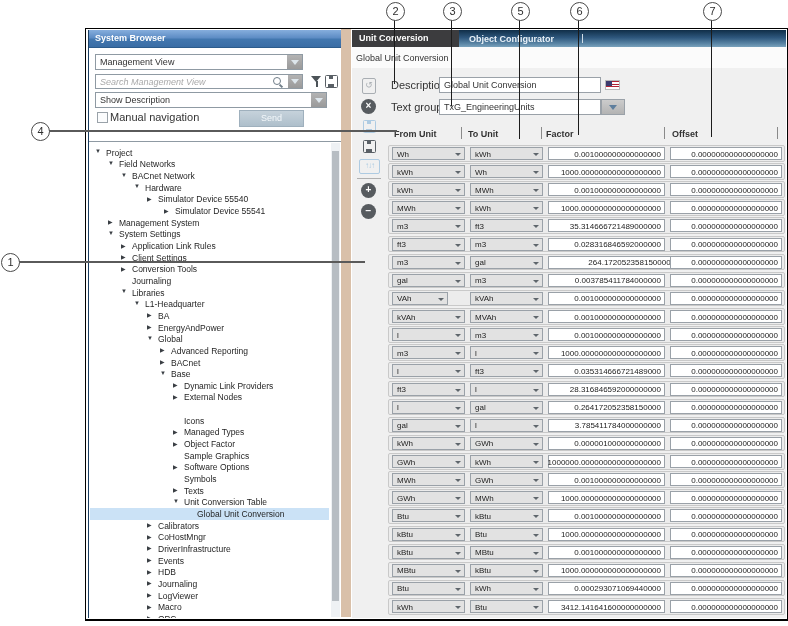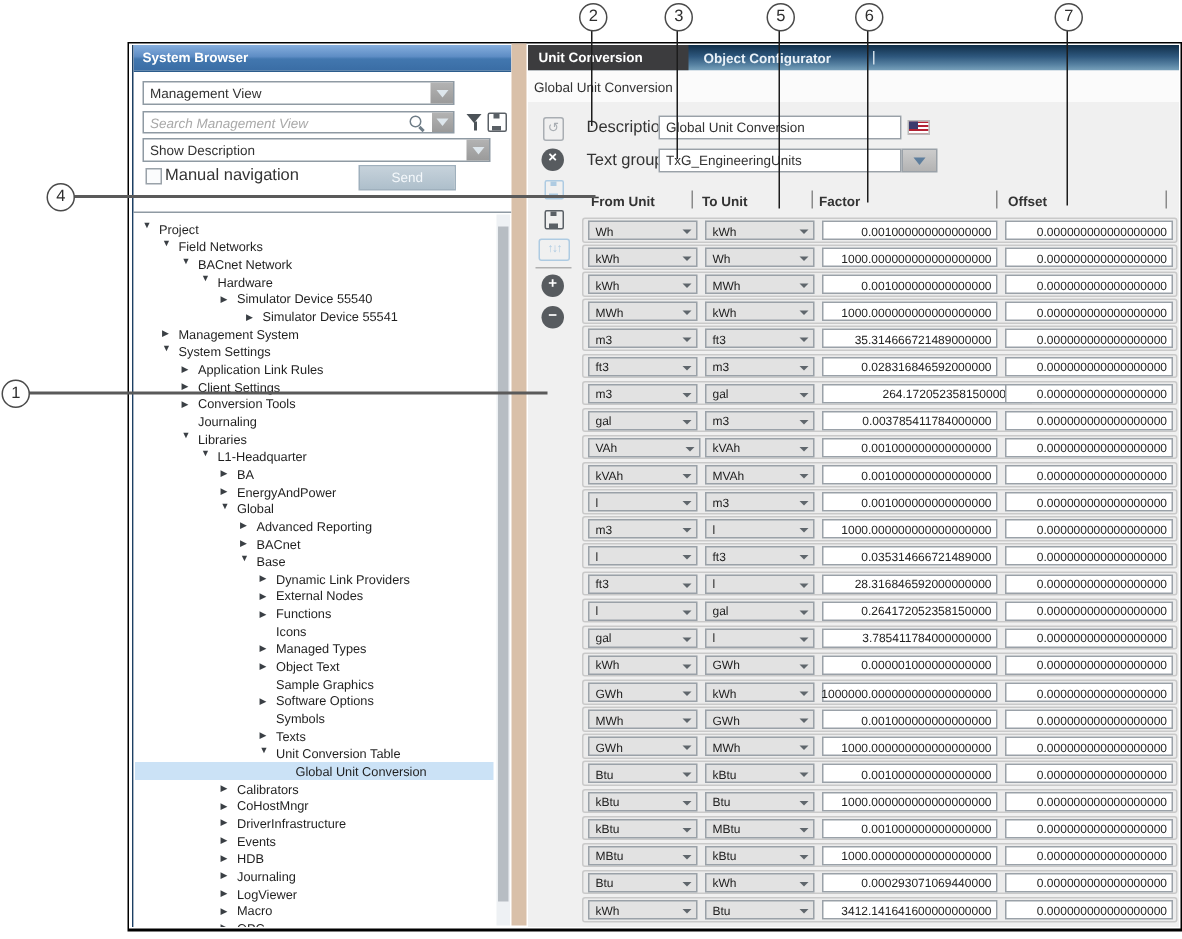--- a/index.html
+++ b/index.html
@@ -218,34 +218,30 @@
             <span class="tree-label" style="left: 81px;">Base</span>
           </div>
           <div class="tree-row" style="top: 238.3px;">
             <span class="tree-arrow" style="left: 83px;">▶</span>
             <span class="tree-label" style="left: 94px;">Dynamic Link Providers</span>
           </div>
           <div class="tree-row" style="top: 249.95px;">
             <span class="tree-arrow" style="left: 83px;">▶</span>
             <span class="tree-label" style="left: 94px;">External Nodes</span>
           </div>
-          <div class="tree-row" style="top: 261.6px;">
-            <span class="tree-arrow" style="left: 83px;">▶</span>
-            <span class="tree-label" style="left: 94px;">Functions</span>
-          </div>
           <div class="tree-row" style="top: 273.25px;">
             <span class="tree-label" style="left: 94px;">Icons</span>
           </div>
           <div class="tree-row" style="top: 284.9px;">
             <span class="tree-arrow" style="left: 83px;">▶</span>
             <span class="tree-label" style="left: 94px;">Managed Types</span>
           </div>
           <div class="tree-row" style="top: 296.55px;">
             <span class="tree-arrow" style="left: 83px;">▶</span>
-            <span class="tree-label" style="left: 94px;">Object Text</span>
+            <span class="tree-label" style="left: 94px;">Object Factor</span>
           </div>
           <div class="tree-row" style="top: 308.2px;">
             <span class="tree-label" style="left: 94px;">Sample Graphics</span>
           </div>
           <div class="tree-row" style="top: 319.85px;">
             <span class="tree-arrow" style="left: 83px;">▶</span>
             <span class="tree-label" style="left: 94px;">Software Options</span>
           </div>
           <div class="tree-row" style="top: 331.5px;">
             <span class="tree-label" style="left: 94px;">Symbols</span>
@@ -471,21 +467,21 @@
               <span class="tri"></span>
             </div>
             <div class="cell-num" style="left: 159px; width: 117px;">
               <span class="txt">0.003785411784000000</span>
             </div>
             <div class="cell-num" style="left: 281px; width: 112px;">
               <span class="txt">0.000000000000000000</span>
             </div>
           </div>
           <div class="t-row" style="top: 259.96px;">
-            <div class="cell-dd" style="left: 3px; width: 75px; text-decoration: underline;">
+            <div class="cell-dd" style="left: 3px; width: 56px; text-decoration: underline;">
               <span class="txt">VAh</span>
               <span class="tri"></span>
             </div>
             <div class="cell-dd" style="left: 81px; width: 73px;">
               <span class="txt">kVAh</span>
               <span class="tri"></span>
             </div>
             <div class="cell-num" style="left: 159px; width: 117px;">
               <span class="txt">0.001000000000000000</span>
             </div>

